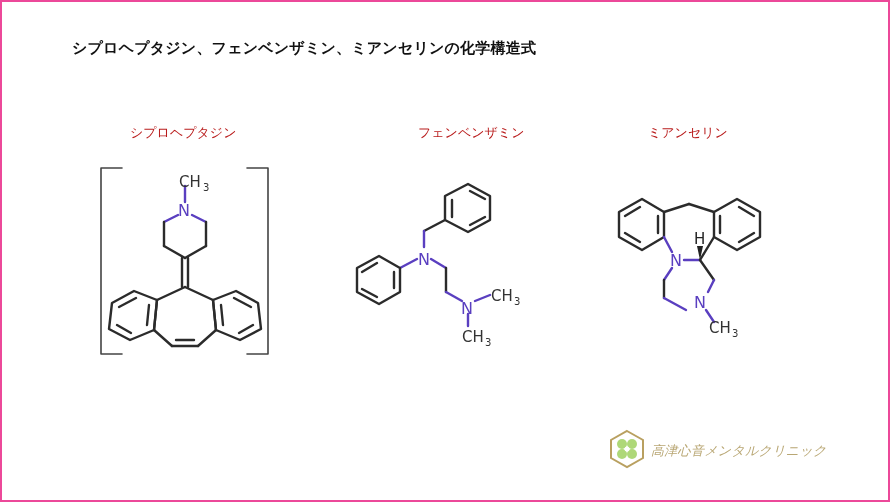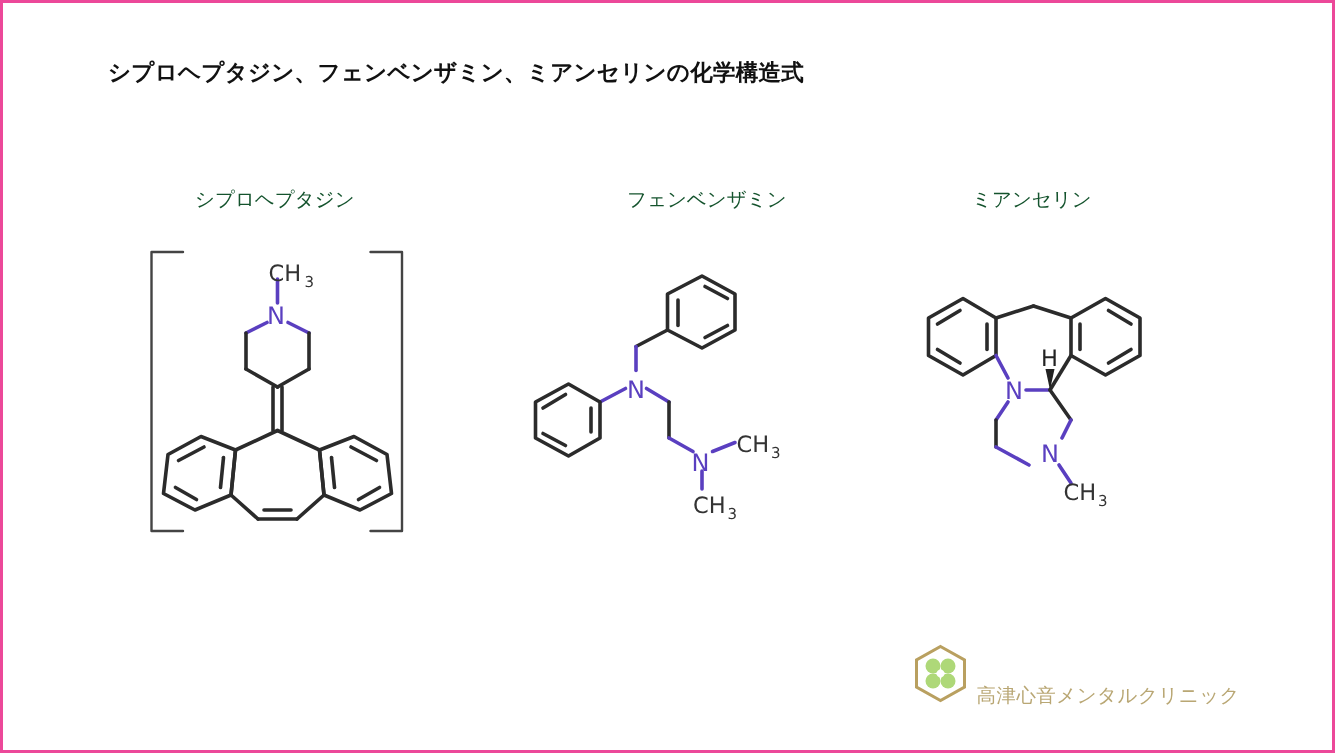--- a/index.html
+++ b/index.html
@@ -1,22 +1,22 @@
 <!DOCTYPE html>
 <html><head>
 <meta charset="utf-8">
 <style>
   html, body { margin: 0; padding: 0; background: #ffffff; }
   body { width: 890px; height: 502px; position: relative; overflow: hidden; font-family: "DejaVu Sans", sans-serif; }
   .frame { position: absolute; left: 0; top: 0; width: 886px; height: 498px; border: 2px solid #ec4899; background: #fff; }
   .title { position: absolute; left: 70px; top: 37px; font-size: 15px; font-weight: bold; color: #111; letter-spacing: 0.2px; }
-  .label { position: absolute; top: 122px; font-size: 13px; color: #14532d; }
+  .label { position: absolute; top: 122px; font-size: 13px; color: #b91c1c; }
   .mol { position: absolute; }
   .mol svg text { font-family: "DejaVu Sans", sans-serif; }
-  .logo { position: absolute; left: 607px; top: 427px; display: flex; align-items: flex-end; }
+  .logo { position: absolute; left: 607px; top: 427px; display: flex; align-items: center; font-style: italic; }
   .logo-text { margin-left: 6px; font-size: 13px; color: #b9a774; letter-spacing: 0.3px; }
 </style>
 </head>
 <body>
 
 <div class="frame">
 
   <div class="title">シプロヘプタジン、フェンベンザミン、ミアンセリンの化学構造式</div>
 
   <div class="label" style="left:128px;">シプロヘプタジン</div>

